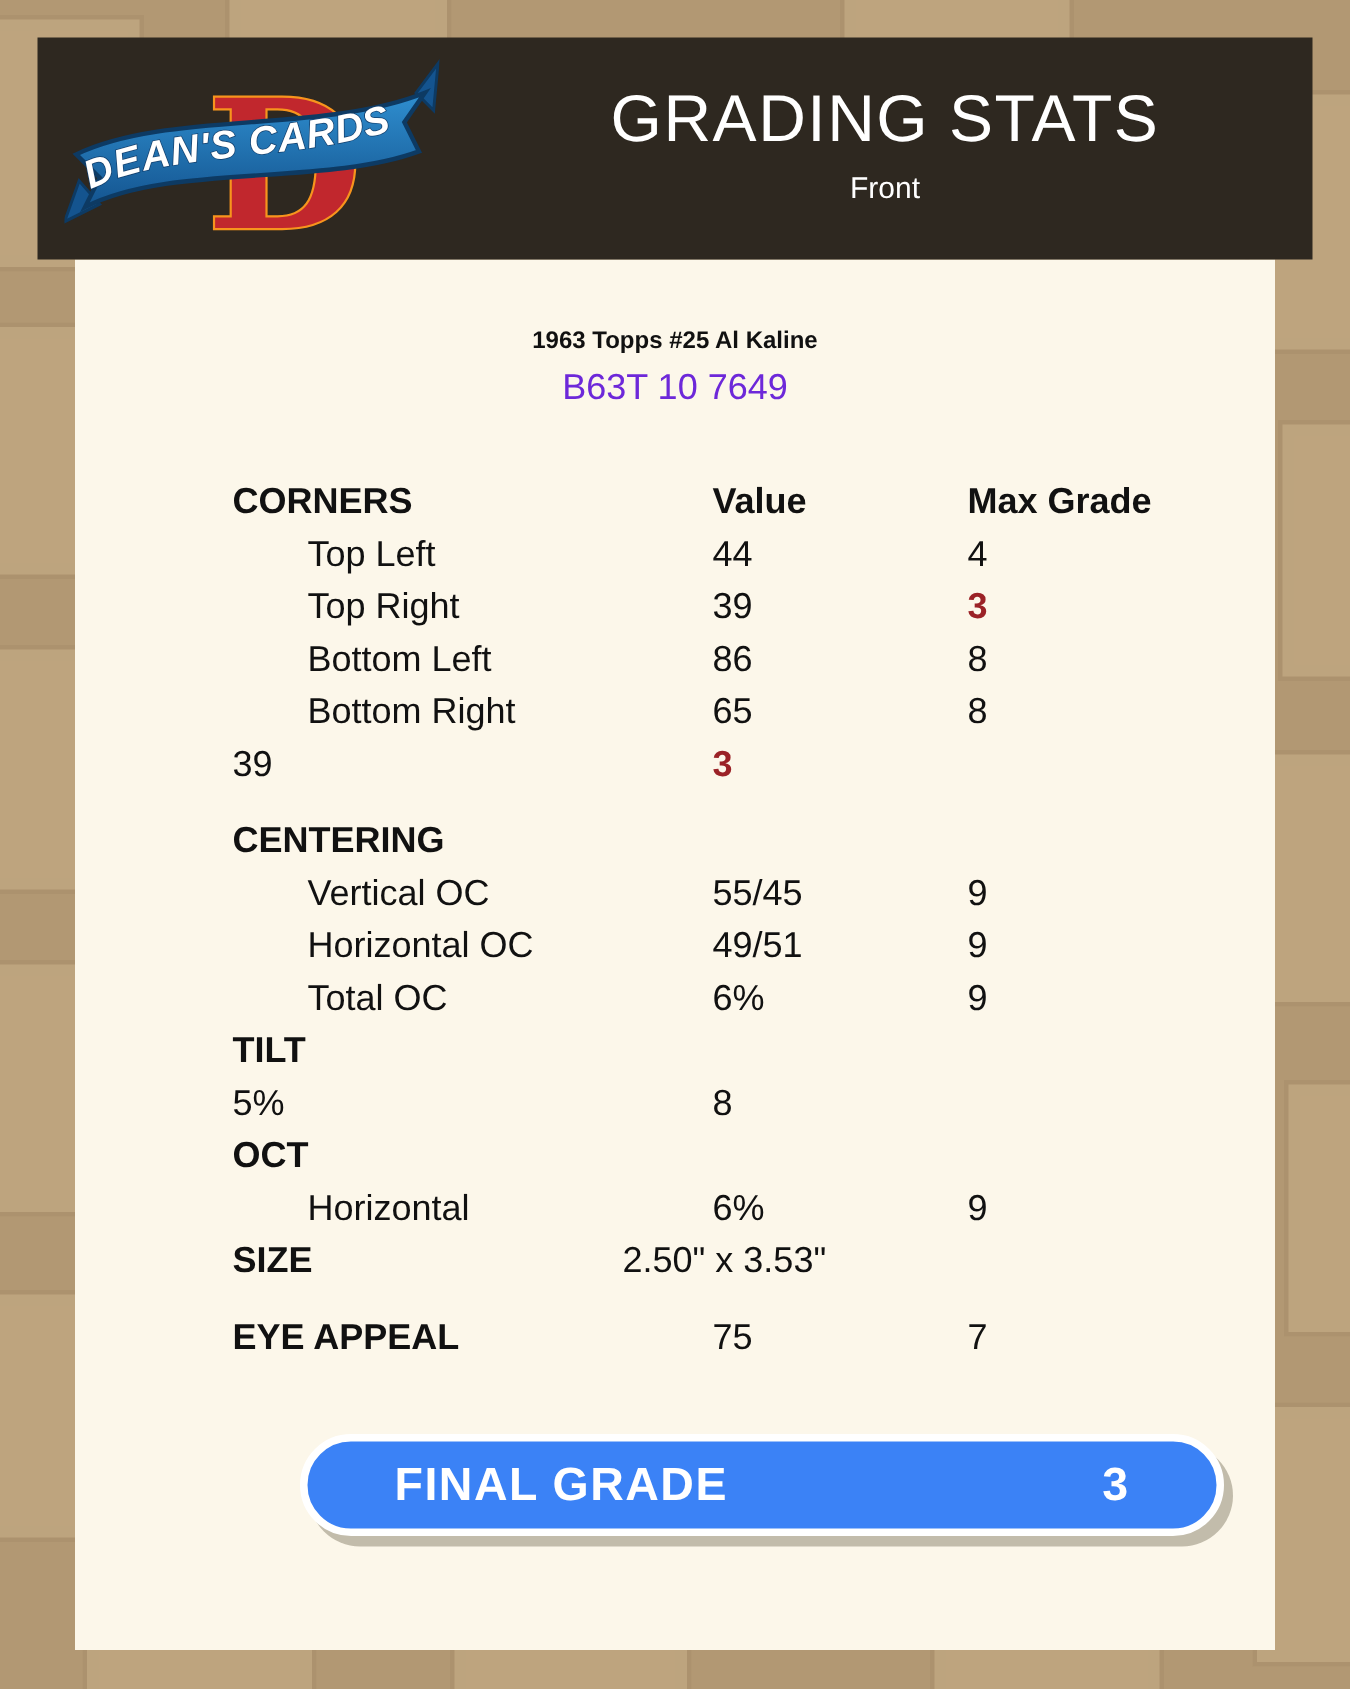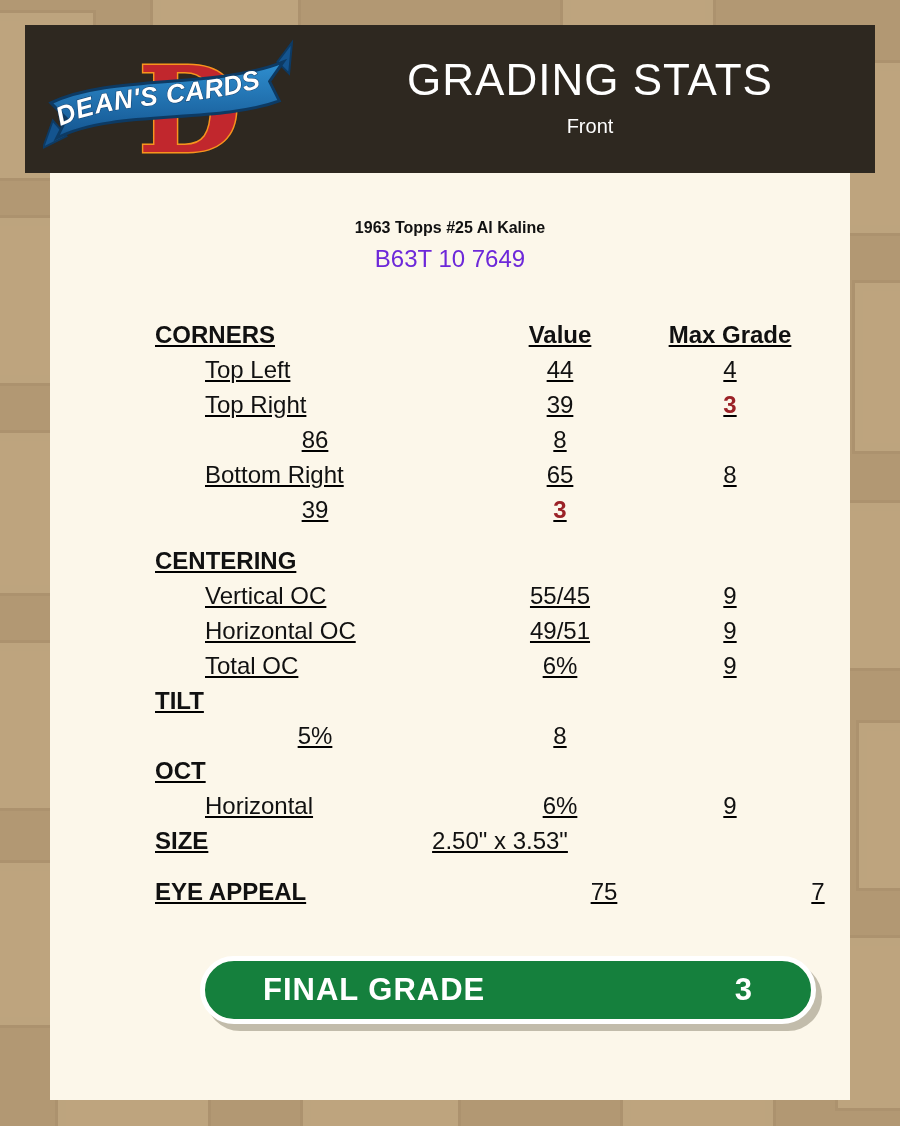--- a/index.html
+++ b/index.html
@@ -52,41 +52,41 @@
     text-align: center;
     font-size: 16px; font-weight: bold; color: #111111;
     line-height: 30px;
   }
   .card-serial {
     text-align: center;
     font-size: 24px; color: #6d28d9;
     line-height: 32px;
   }
 
-  .grading-table { margin: 42px 0 0 105px; text-decoration: underline; }
+  .grading-table { margin: 42px 0 0 105px; }
   .grow {
     display: grid;
     grid-template-columns: 320px 170px 170px;
     font-size: 24px; line-height: 35px; color: #111111;
   }
-  .grow.gap-before { margin-top: 16px; gap: 44px; }
+  .grow.gap-before { margin-top: 16px; }
   .c-label { text-align: left; white-space: nowrap; }
-  .c-val, .c-max { text-align: center; white-space: nowrap; }
+  .c-val, .c-max { white-space: nowrap; }
   .grow.style-header .c-label,
   .grow.style-header .c-val,
   .grow.style-header .c-max,
   .grow.style-section .c-label { font-weight: bold; }
   .grow.style-item .c-label { padding-left: 50px; }
   .max-red { color: #9b2227; font-weight: bold; }
   .c-val.shifted { position: relative; left: -60px; }
 
   .final-grade-btn {
     position: absolute; left: 150px; top: 783px;
     width: 490px; height: 58px;
-    background: #15803d;
+    background: #3b82f6;
     border: 5px solid #ffffff;
     border-radius: 34px;
     box-shadow: 6px 7px 0 0 #c2bcab;
     display: flex; align-items: center; justify-content: space-between;
     padding: 0 58px; box-sizing: content-box;
     cursor: pointer;
   }
   .final-grade-label, .final-grade-value {
     color: #ffffff; font-size: 31px; font-weight: bold; letter-spacing: 1px;
   }
@@ -154,20 +154,21 @@
         <div class="c-label">Top Left</div>
         <div class="c-val">44</div>
         <div class="c-max">4</div>
       </div>
       <div class="grow style-item">
         <div class="c-label">Top Right</div>
         <div class="c-val">39</div>
         <div class="c-max max-red">3</div>
       </div>
       <div class="grow style-item">
+        <div class="c-label">Bottom Left</div>
         <div class="c-val">86</div>
         <div class="c-max">8</div>
       </div>
       <div class="grow style-item">
         <div class="c-label">Bottom Right</div>
         <div class="c-val">65</div>
         <div class="c-max">8</div>
       </div>
       <div class="grow style-section">
         <div class="c-val">39</div>

